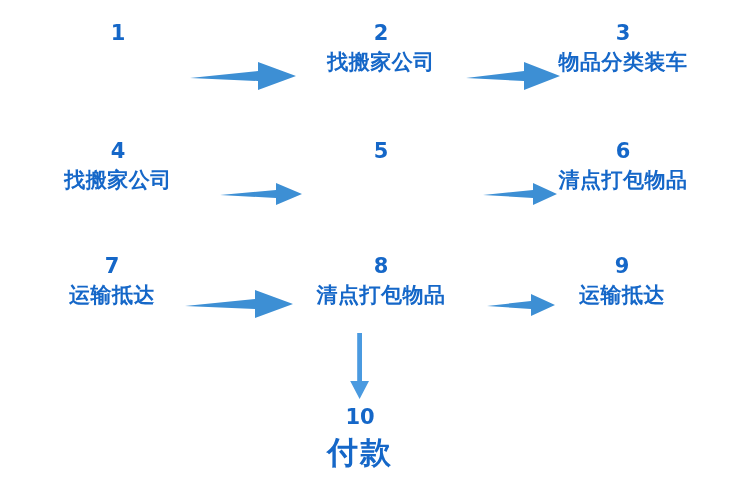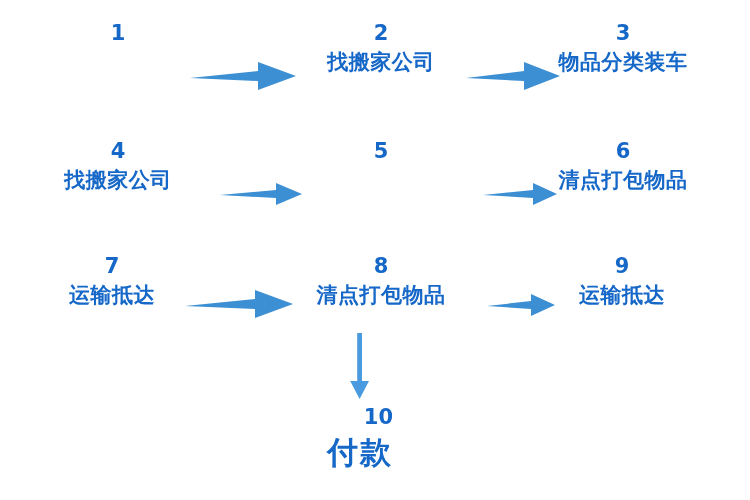--- a/index.html
+++ b/index.html
@@ -143,18 +143,18 @@
     <div class="step-number">9</div>
     <div class="step-label">运输抵达</div>
   </div>
 
   <div class="arrow arrow-down" style="left:345px; top:333px;">
     <svg width="30" height="68" viewBox="0 0 30 68" aria-hidden="true">
       <path d="M12.2 0 L17.0 0 L17.0 48 L24 48 L14.6 66 L5.2 48 L12.2 48 Z" fill="#4a9ae0"></path>
     </svg>
   </div>
 
-  <div class="step final" style="left:360px; top:406px;text-align:right;">
+  <div class="step final" style="left:360px; top:406px;">
     <div class="step-number">10</div>
     <div class="step-label">付款</div>
   </div>
 
 </div>
 
 </body></html>

